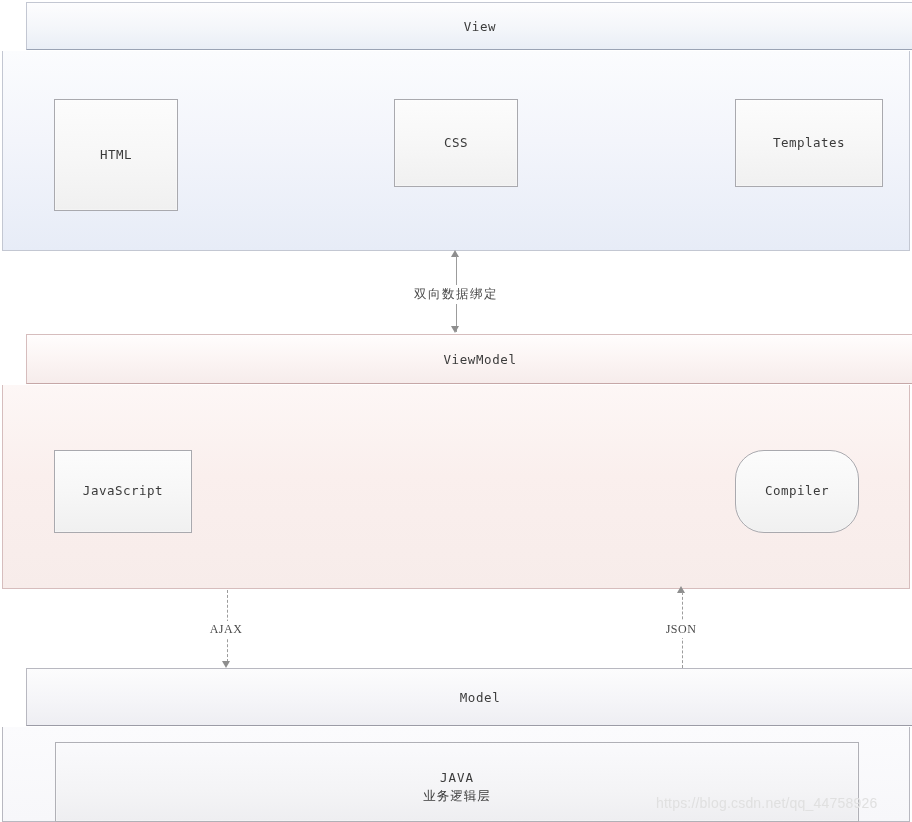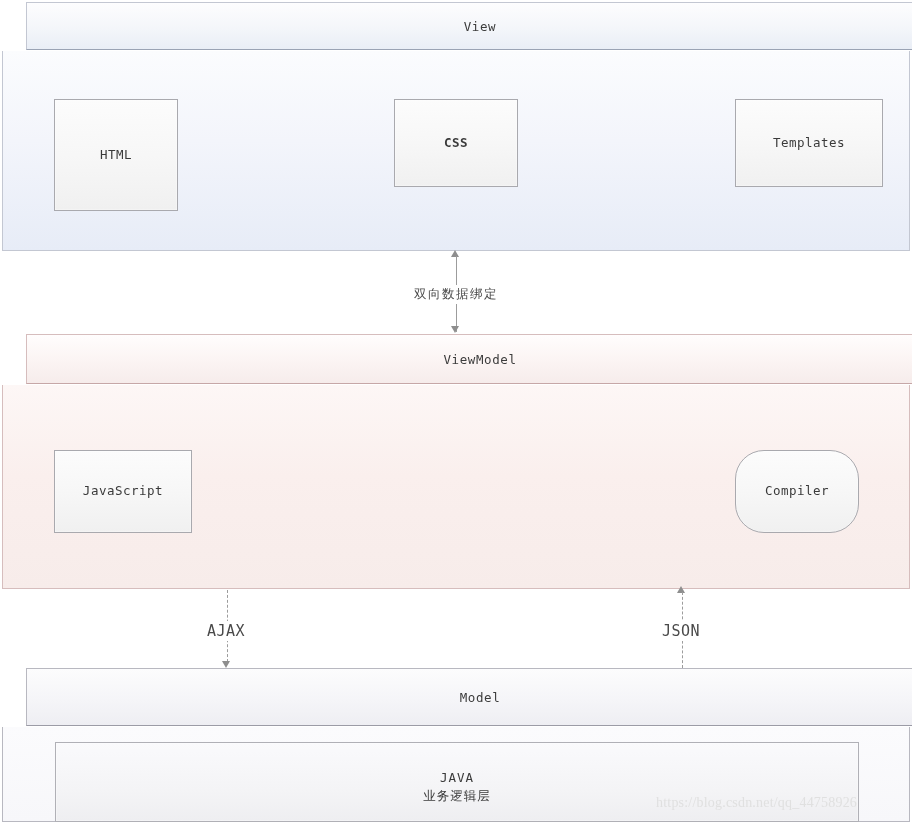--- a/index.html
+++ b/index.html
@@ -121,21 +121,21 @@
   .node-label {
     font-size: 12.5px;
     letter-spacing: 0.5px;
     color: #3a3a3a;
     text-align: center;
     line-height: 1.45;
   }
 
   
   #node-html      { left: 54px;  top: 99px;  width: 124px; height: 112px; }
-  #node-css       { left: 394px; top: 99px;  width: 124px; height: 88px; font-weight: bold; }
+  #node-css       { left: 394px; top: 99px;  width: 124px; height: 88px; }
   #node-templates { left: 735px; top: 99px;  width: 148px; height: 88px; }
 
   
   #node-javascript { left: 54px;  top: 450px; width: 138px; height: 83px; }
   #node-runtime    { left: 394px; top: 450px; width: 124px; height: 83px; }
   #node-compiler   { left: 735px; top: 450px; width: 124px; height: 83px; border-radius: 29px; }
 
   
   #node-java {
     left: 55px;
@@ -172,27 +172,28 @@
     position: absolute;
     width: 0; height: 0;
     border-left: 4.5px solid transparent;
     border-right: 4.5px solid transparent;
   }
   .arrow-up   { border-bottom: 7px solid #8e8e8e; }
   .arrow-down { border-top: 7px solid #8e8e8e; }
 
   .conn-label {
     position: absolute;
-    font-size: 15px;
+    font-size: 12px;
     letter-spacing: 0.5px;
     color: #4a4a4a;
     white-space: nowrap;
     background: #ffffff;
     padding: 1px 3px;
     transform: translateX(-50%);
+    font-family: Liberation Serif, serif;
   }
   .conn-label-cn {
     font-family: "DejaVu Sans", "Liberation Sans", sans-serif;
     font-size: 12.5px;
     letter-spacing: 1.5px;
   }
 
   
   #binding-line     { left: 456px; top: 256px; height: 76px; }
   #binding-arrow-up { left: 451px; top: 250px; }
@@ -207,21 +208,21 @@
   
   #json-line     { left: 682px; top: 592px; height: 76px; }
   #json-arrow-up { left: 677px; top: 586px; }
   #json-label    { left: 681px; top: 621px; }
 
   
   #watermark {
     position: absolute;
     left: 656px;
     top: 795px;
-    font-family: Liberation Serif, serif;
+    font-family: Liberation Sans, sans-serif;
     font-size: 14px;
     color: #e0e0e0;
     letter-spacing: 0.2px;
     user-select: none;
     pointer-events: none;
   }
 </style>
 </head>
 <body>
 

